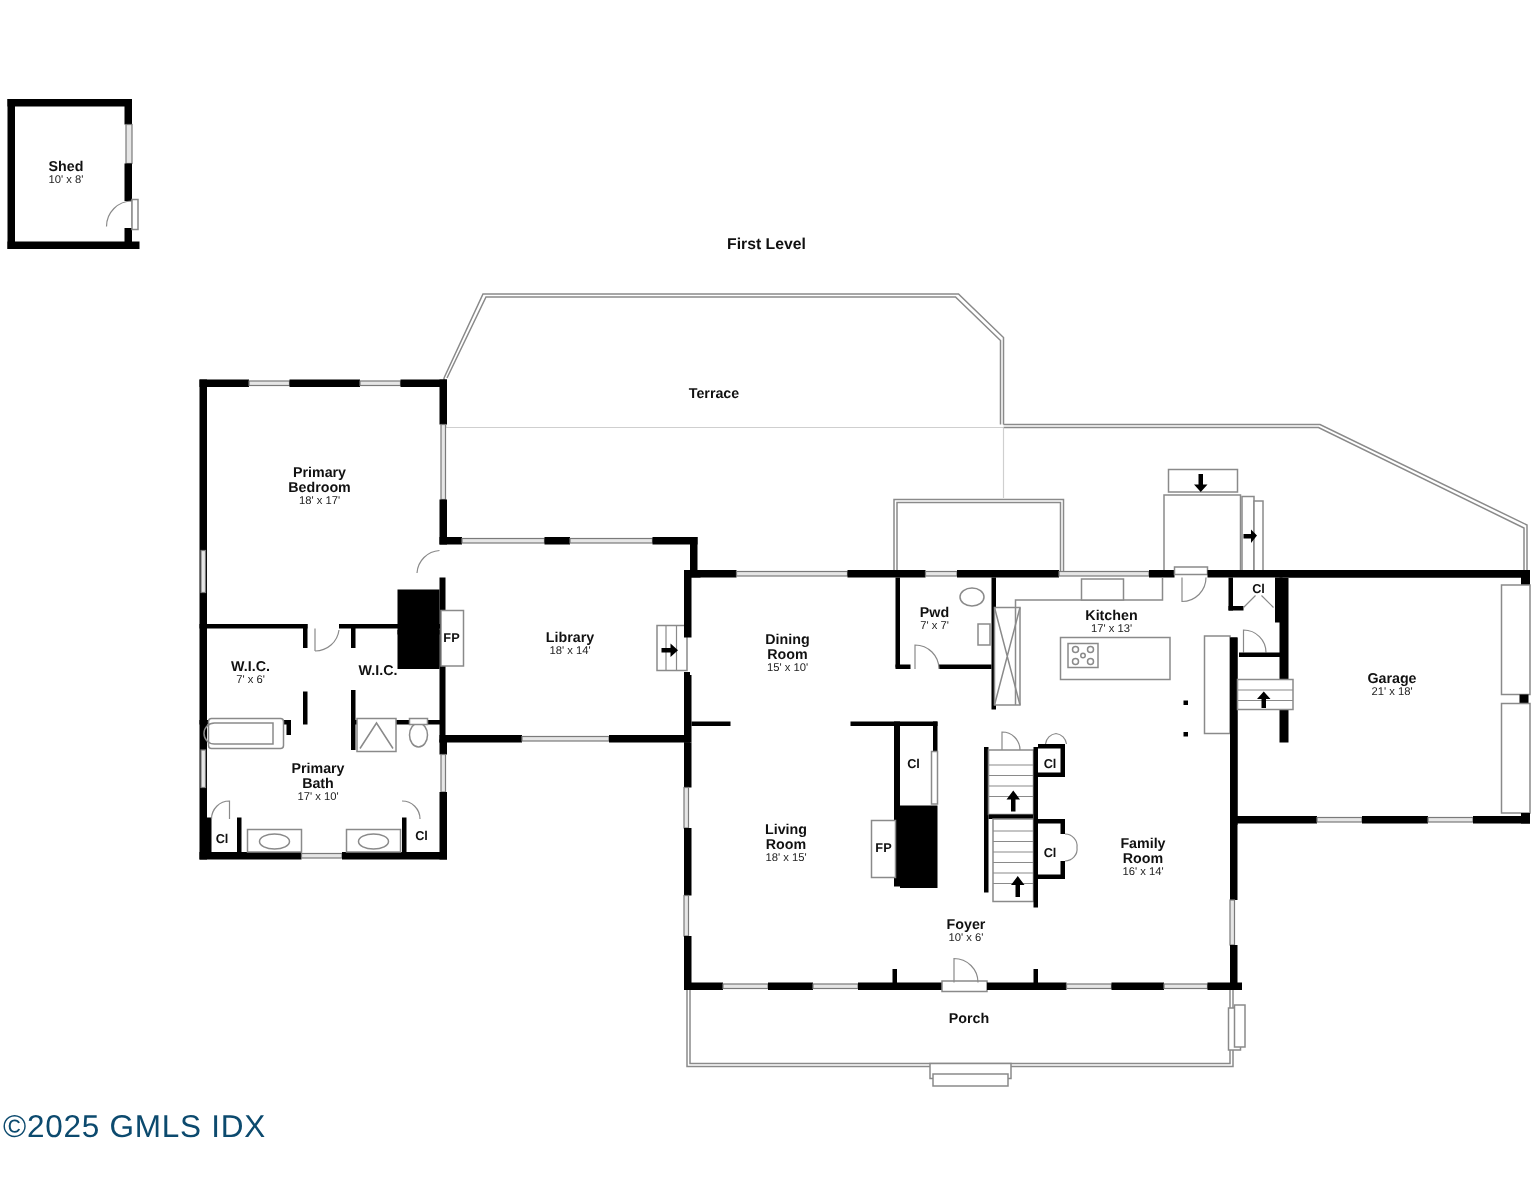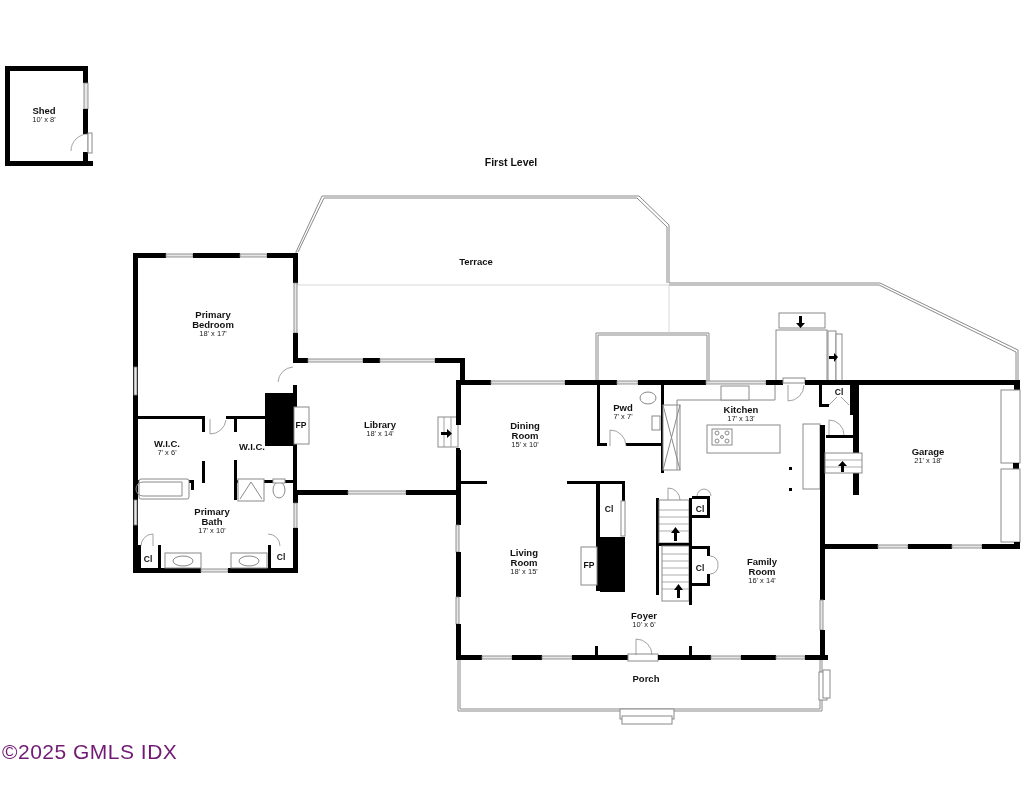--- a/index.html
+++ b/index.html
@@ -6,21 +6,21 @@
   body { width: 1024px; height: 790px; position: relative; overflow: hidden; font-family: "Liberation Sans", sans-serif; }
   svg { position: absolute; left: 0; top: 0; }
   .wall { fill: #000; }
   .thin { fill: none; stroke: #8a8a8a; stroke-width: 1; }
   .thin2 { fill: #fff; stroke: #8a8a8a; stroke-width: 1; }
   .win { fill: #e6e6e6; stroke: #7a7a7a; stroke-width: 0.8; }
   .room-name { font-family: "Liberation Sans", sans-serif; font-weight: bold; font-size: 9.5px; fill: #111; text-anchor: middle; }
   .room-dim { font-family: "Liberation Sans", sans-serif; font-size: 7.5px; fill: #222; text-anchor: middle; }
   .small-lbl { font-family: "Liberation Sans", sans-serif; font-weight: bold; font-size: 8.5px; fill: #111; text-anchor: middle; }
   .level-title { font-family: "Liberation Sans", sans-serif; font-weight: bold; font-size: 10.5px; fill: #111; text-anchor: middle; }
-  .copyright { position: absolute; left: 2px; top: 740px; font-family: "Liberation Sans", sans-serif; font-size: 21px; color: #701a75; letter-spacing: 0.5px; text-align: right; }
+  .copyright { position: absolute; left: 2px; top: 740px; font-family: "Liberation Sans", sans-serif; font-size: 21px; color: #0c4a6e; letter-spacing: 0.5px; text-align: right; }
   .door-arc { fill: none; stroke: #8a8a8a; stroke-width: 0.8; }
   .arrow { fill: #000; }
 </style>
 </head>
 <body>
 
 <svg width="1024" height="790" viewBox="0 0 1024 790">
 
   <g>
     <rect class="wall" x="5" y="66" width="83" height="5"></rect>

